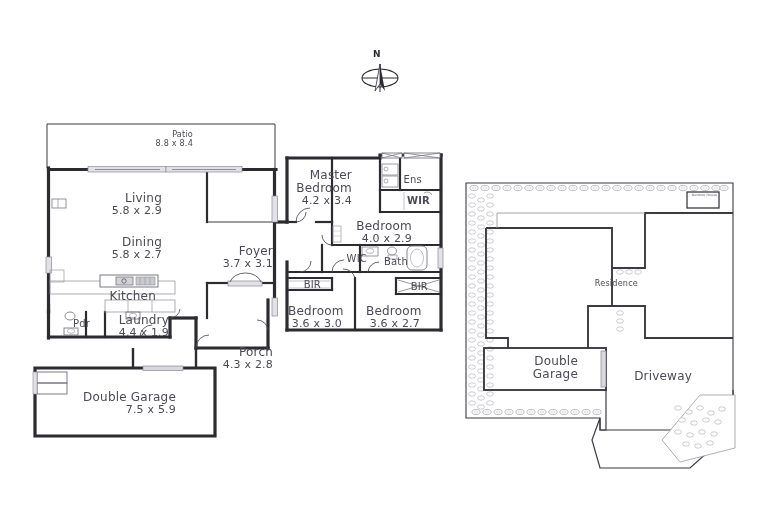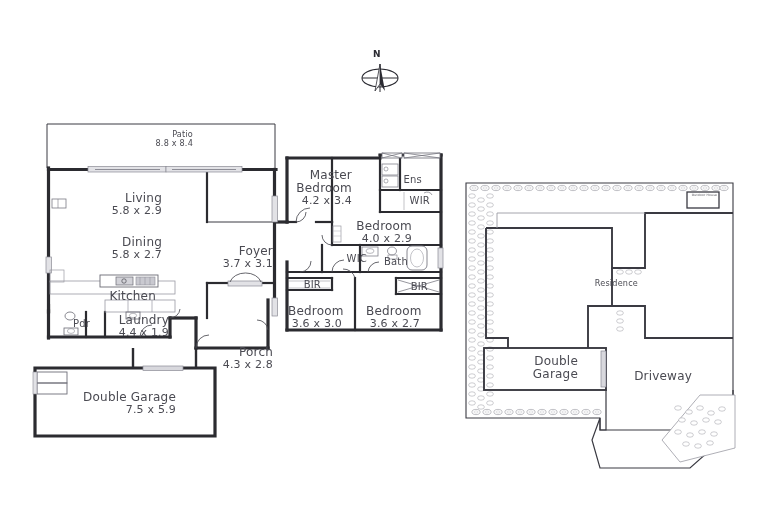--- a/index.html
+++ b/index.html
@@ -502,21 +502,21 @@
 
   <div class="rlabel" style="left:292px; top:169px; width:60px; white-space:normal;">
     <span class="nm">Master Bedroom</span>
     <span class="dm">4.2 x 3.4</span>
   </div>
 
   <div class="rlabel small" style="left:388px; top:175px; width:34px;">
     <span class="nm">Ens</span>
   </div>
 
-  <div class="rlabel small" style="left:392px; top:196px; width:38px;">
+  <div class="rlabel small" style="left:392px; top:196px; width:38px;font-weight:bold;">
     <span class="nm">WIR</span>
   </div>
 
   <div class="rlabel" style="left:344px; top:220px; width:68px;">
     <span class="nm">Bedroom</span>
     <span class="dm">4.0 x 2.9</span>
   </div>
 
   <div class="rlabel small" style="left:333px; top:254px; width:34px;">
     <span class="nm">WIC</span>

